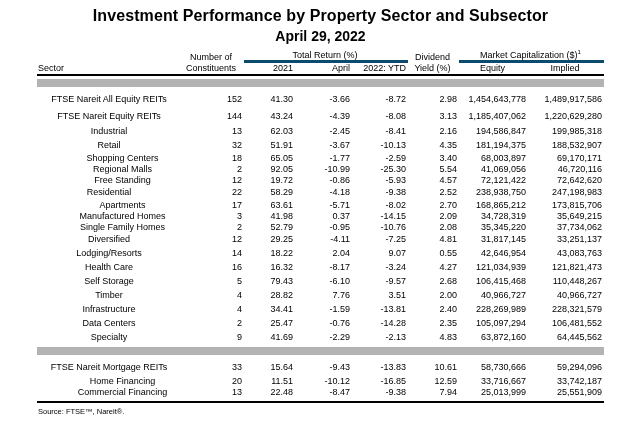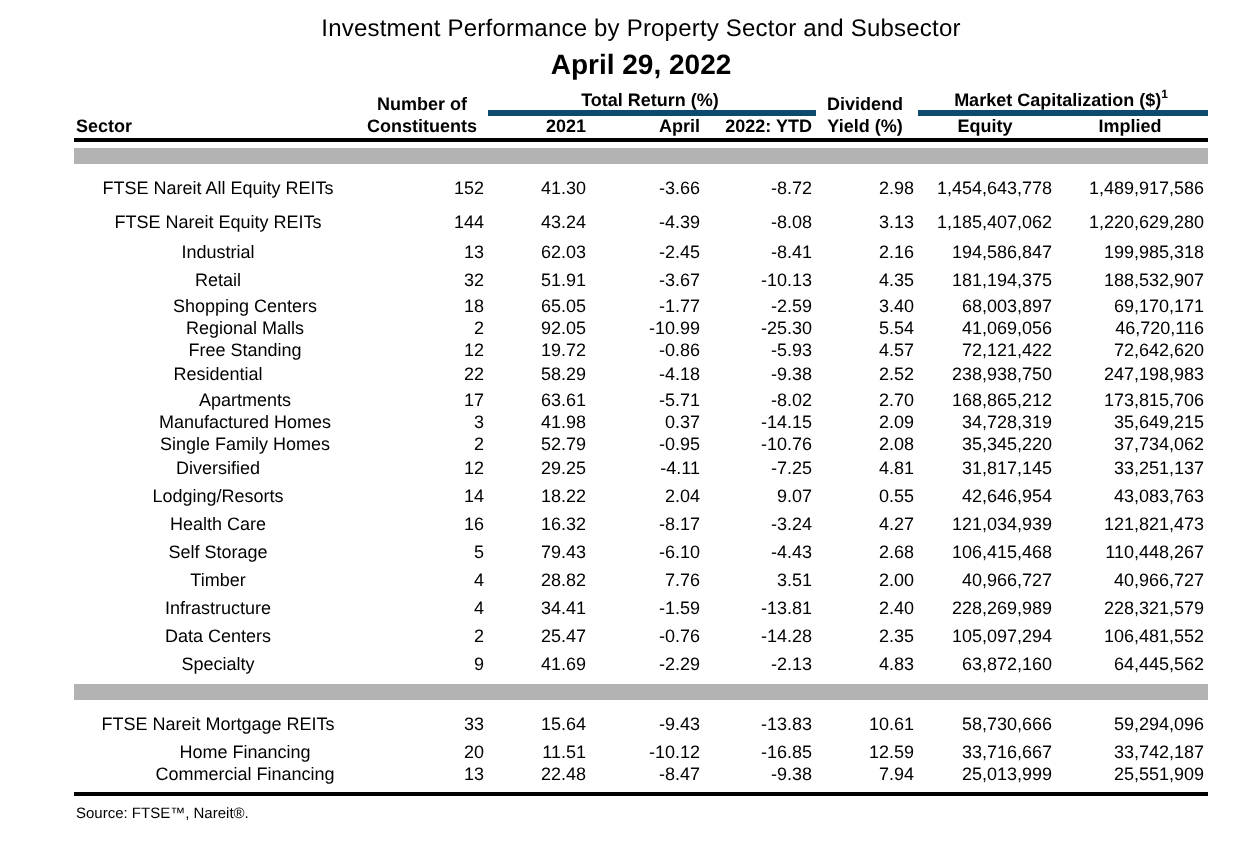--- a/index.html
+++ b/index.html
@@ -6,22 +6,22 @@
   html, body {
     width: 624px; height: 423px;
     background: #ffffff;
     font-family: "Liberation Sans", sans-serif;
     color: #000000;
     overflow: hidden;
   }
   .page { padding: 7px 20px 0 37px; }
   .title {
     text-align: center;
-    font-size: 12px;
-    font-weight: normal;
+    font-size: 16px;
+    font-weight: bold;
     letter-spacing: 0.1px;
   }
   .subtitle {
     text-align: center;
     font-size: 14px;
     font-weight: bold;
     margin-top: 3px;
     margin-bottom: 5px;
   }
   table.perf {
@@ -33,21 +33,21 @@
   col.c-sector { width: 143px; }
   col.c-con    { width: 64px; }
   col.c-2021   { width: 51px; }
   col.c-apr    { width: 57px; }
   col.c-ytd    { width: 56px; }
   col.c-yld    { width: 51px; }
   col.c-eq     { width: 69px; }
   col.c-imp    { width: 76px; }
 
   thead th {
-    font-weight: bold;
+    font-weight: normal;
     font-size: 9px;
     vertical-align: bottom;
     padding: 0 2px 1px 0;
     white-space: nowrap;
   }
   thead tr.h1 th { padding-bottom: 0; }
   thead th.left   { text-align: left;  padding-left: 1px; }
   thead th.center { text-align: center; }
   thead th.right  { text-align: right; }
   thead th.grp    { border-bottom: 3px solid #0c4a6e; text-align: center; }
@@ -260,21 +260,21 @@
           <td class="num">-3.24</td>
           <td class="num">4.27</td>
           <td class="num">121,034,939</td>
           <td class="num">121,821,473</td>
         </tr>
         <tr class="major">
           <td class="sector-cell">Self Storage</td>
           <td class="num">5</td>
           <td class="num">79.43</td>
           <td class="num">-6.10</td>
-          <td class="num">-4.43</td>
+          <td class="num">-9.57</td>
           <td class="num">2.68</td>
           <td class="num">106,415,468</td>
           <td class="num">110,448,267</td>
         </tr>
         <tr class="major">
           <td class="sector-cell">Timber</td>
           <td class="num">4</td>
           <td class="num">28.82</td>
           <td class="num">7.76</td>
           <td class="num">3.51</td>

